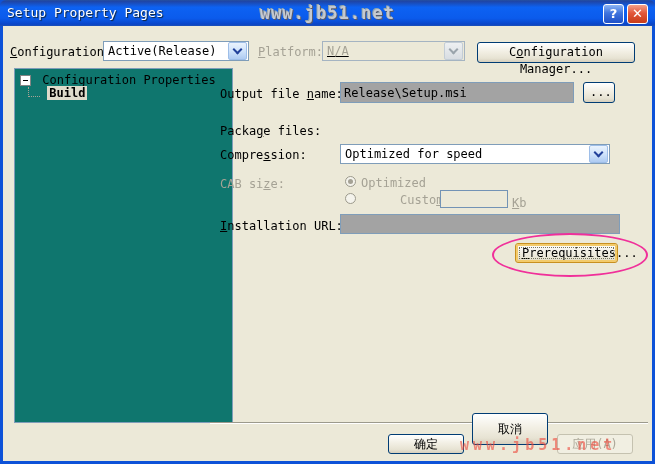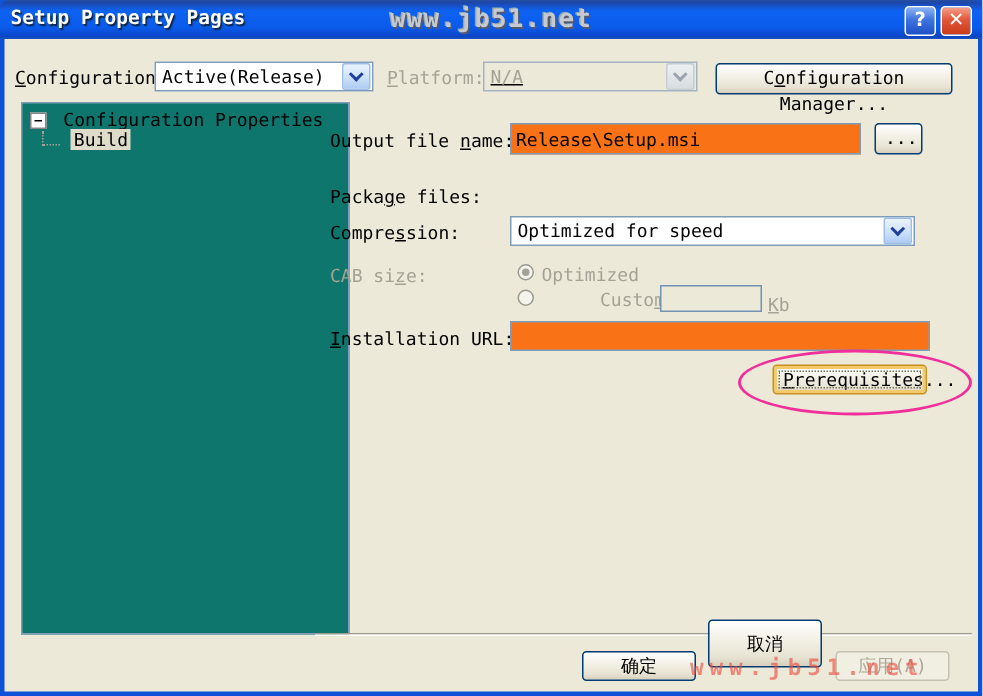--- a/index.html
+++ b/index.html
@@ -1,21 +1,21 @@
 <!DOCTYPE html>
 <html><head>
 <meta charset="utf-8">
 <style>
   html,body{margin:0;padding:0;}
   body{font-family:"DejaVu Sans Mono","Liberation Mono",monospace;font-size:12px;color:#000;}
   .window{position:relative;width:655px;height:464px;background:#0D52D8;overflow:hidden;}
   .titlebar{position:absolute;left:0;top:0;width:655px;height:26px;
     background:linear-gradient(180deg,#26509F 0%,#1E46A8 6%,#0D62F2 28%,#0B5BEC 70%,#0A45C8 93%,#1C50B8 100%);
     border-radius:6px 6px 0 0;}
-  .title-text{position:absolute;left:7px;top:5px;color:#fff;font-weight:bold;font-size:13px;
+  .title-text{position:absolute;left:7px;top:5px;color:#fff;font-weight:normal;font-size:13px;
     text-shadow:1px 1px 1px #123;letter-spacing:0px;white-space:nowrap;}
   .tb-watermark{position:absolute;left:50%;top:3px;transform:translateX(-50%);
     color:#cfcfcf;font-weight:bold;font-size:17px;letter-spacing:1px;opacity:.95;
     text-shadow:1px 1px 0 #5a5a66,-1px -1px 0 #9aa;}
   .tb-btn{position:absolute;top:4px;width:21px;height:20px;border:1px solid #fff;border-radius:3px;
     color:#fff;font-weight:bold;text-align:center;line-height:18px;font-size:13px;box-sizing:border-box;
     font-family:"DejaVu Sans",sans-serif;}
   .tb-help{left:603px;background:linear-gradient(180deg,#8CB4F4,#3F74DD 45%,#1E50C8);}
   .tb-close{left:627px;background:linear-gradient(180deg,#F5A088,#E2573B 45%,#C83C18);}
   .client{position:absolute;left:3px;top:26px;width:649px;height:435px;background:#ECE9D8;}
@@ -28,29 +28,29 @@
     background:linear-gradient(180deg,#EAF3FD,#CFE3FB 50%,#AECBF2);display:flex;align-items:center;justify-content:center;flex:0 0 17px;}
   .chev{width:5px;height:5px;border-right:2px solid #21409A;border-bottom:2px solid #21409A;transform:rotate(45deg);margin-top:-3px;}
   .combo.disabled{background:#ECE9D8;border-color:#A5B4C2;text-decoration:underline;}
   .combo.disabled .combo-text{color:#A5A295;}
   .combo.disabled .combo-btn{border-color:#C3CDD6;background:linear-gradient(180deg,#EDF0F2,#D8DDE2);}
   .combo.disabled .chev{border-color:#9AA4AC;}
   .xp-btn{position:absolute;box-sizing:border-box;border:1px solid #003C74;border-radius:3px;
     background:linear-gradient(180deg,#FFFFFF,#F2EFE4 45%,#E7E3D3 80%,#D6CFBD);
     text-align:center;line-height:17px;font-size:12px;cursor:default;font-family:inherit;}
   .xp-btn.disabled{border-color:#C5C2B0;background:#F1EFE2;color:#ACA899;}
-  .field{position:absolute;box-sizing:border-box;border:1px solid #7F9DB9;background:#f97316;
+  .field{position:absolute;box-sizing:border-box;border:1px solid #7F9DB9;background:#a3a3a3;
     font-family:inherit;font-size:12px;padding:0 0 0 3px;margin:0;}
   .field.disabled{background:#ECE9D8;border-color:#7393B5;}
   .tree{position:absolute;left:11px;top:42px;width:219px;height:355px;background:#0f766e;border:1px solid #7F9DB9;box-sizing:border-box;}
   .tree-row{position:absolute;white-space:nowrap;line-height:13px;}
   .minus-box{display:inline-block;width:9px;height:9px;border:1px solid #848484;background:#fff;position:relative;vertical-align:middle;box-sizing:content-box;}
   .minus-box i{position:absolute;left:2px;top:4px;width:5px;height:1px;background:#000;}
   .connector{display:inline-block;width:11px;height:9px;border-left:1px dotted #A5A295;border-bottom:1px dotted #A5A295;vertical-align:middle;margin-bottom:3px;}
-  .sel{background:#DEDBCB;padding:0 2px;}
+  .sel{background:#DEDBCB;padding:0 2px;font-weight:bold;}
   .radio{position:absolute;width:11px;height:11px;border:1px solid #9C9A8C;border-radius:50%;background:#F4F3EC;box-sizing:border-box;}
   .radio i{position:absolute;left:2px;top:2px;width:5px;height:5px;border-radius:50%;background:#A5A295;}
   .prereq{border:1px solid #C89020;box-shadow:inset 0 0 0 2px #F3CB6B;}
   .focus-rect{position:absolute;left:3px;right:3px;top:3px;bottom:3px;border:1px dotted #75755E;pointer-events:none;}
   .sep{position:absolute;left:207px;top:396px;width:438px;height:0;border-top:1px solid #9C9A8C;border-bottom:1px solid #fff;}
   .ellipse{position:absolute;left:489px;top:207px;width:152px;height:40px;border:2px solid #F0309A;border-radius:50%;pointer-events:none;z-index:6;}
   .wm-brand{position:absolute;left:482px;top:362px;font-size:37px;font-weight:bold;color:rgba(224,48,38,.78);
     font-family:"DejaVu Serif","Liberation Serif",serif;letter-spacing:4px;z-index:7;white-space:nowrap;}
   .wm-site{position:absolute;left:457px;top:410px;font-size:15px;font-weight:bold;color:rgba(238,74,62,.62);
     letter-spacing:4px;z-index:7;white-space:nowrap;}

